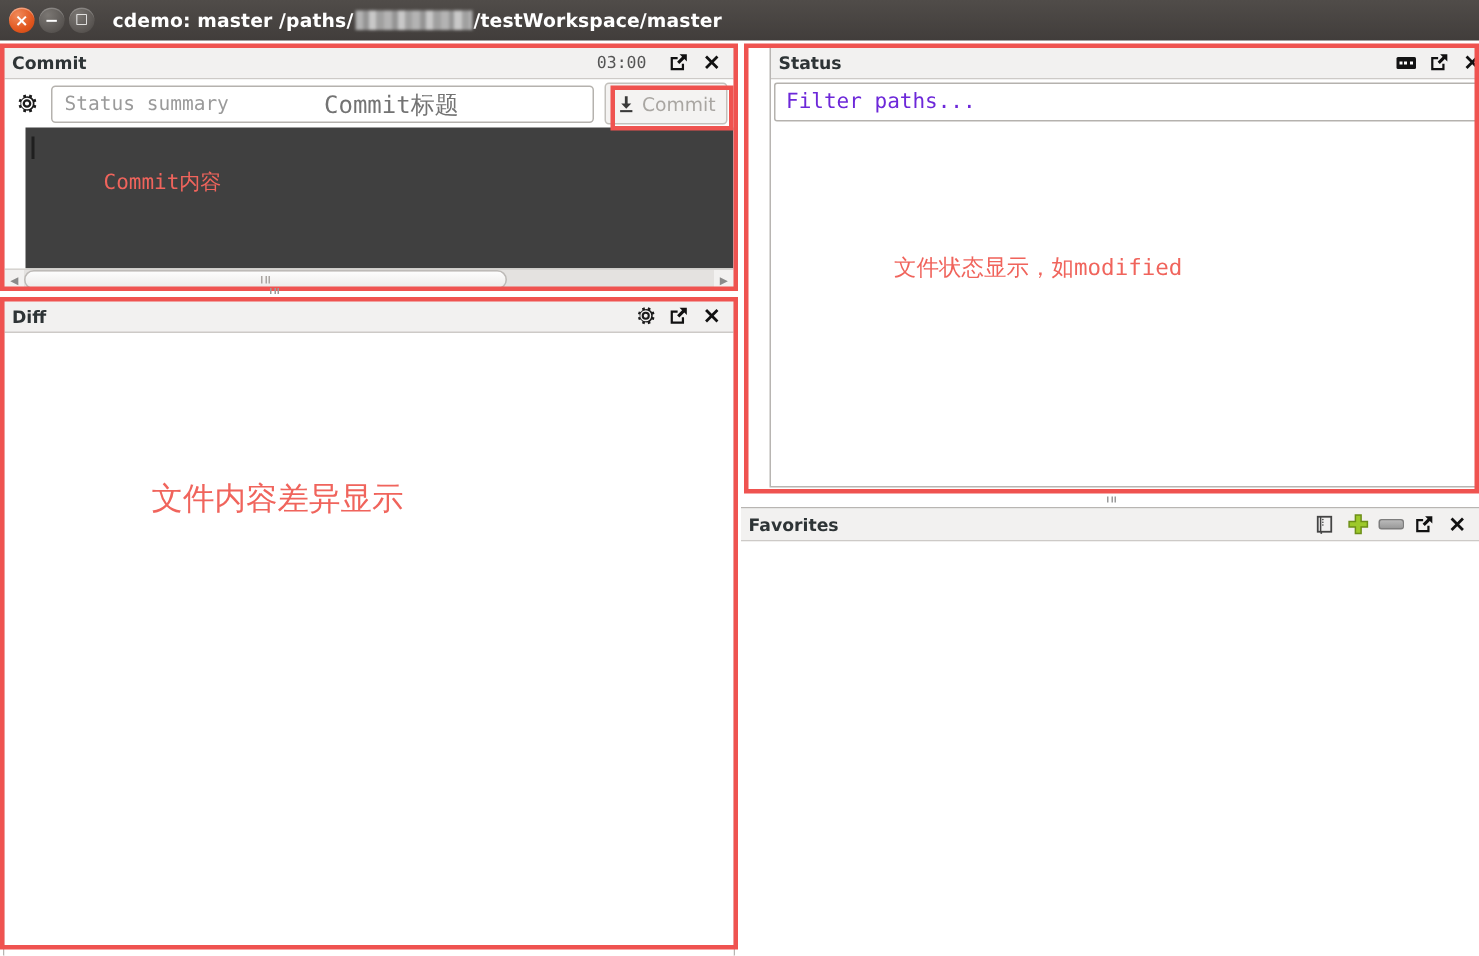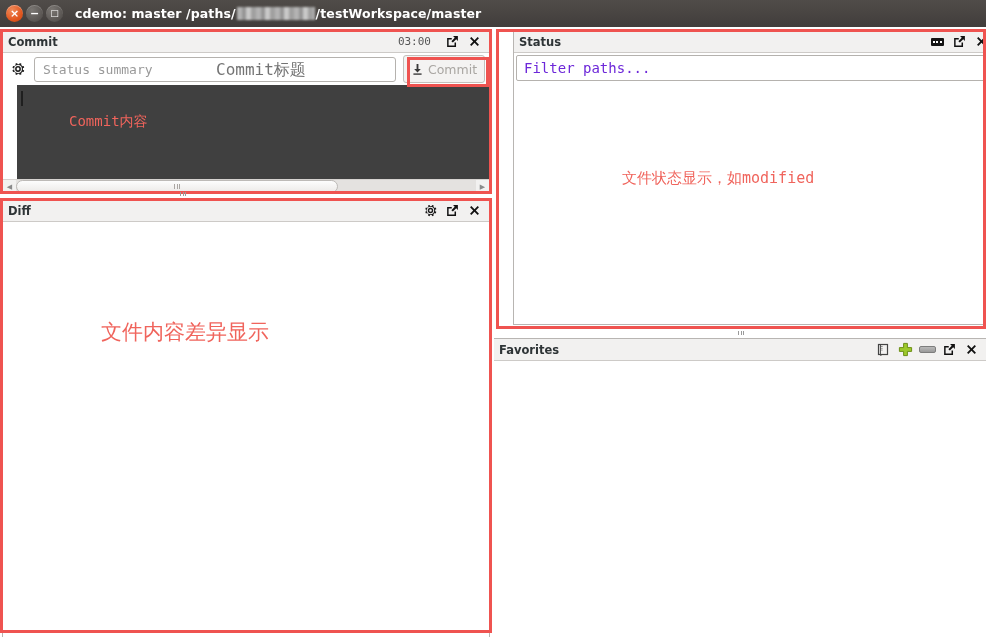--- a/index.html
+++ b/index.html
@@ -290,21 +290,21 @@
         </svg>
       </span>
       <span class="hicon">
         <svg width="13" height="13" viewBox="0 0 14 14">
           <path d="M2.2 3.6L3.6 2.2 7 5.6l3.4-3.4 1.4 1.4L8.4 7l3.4 3.4-1.4 1.4L7 8.4l-3.4 3.4-1.4-1.4L5.6 7z" fill="#111"></path>
         </svg>
       </span>
     </div>
     <div class="pbody">
       <div class="filter-input">Filter paths...</div>
-      <div class="ann-block" style="left:108px; top:116px; font-size:15px;">文件状态显示，如modified</div>
+      <div class="ann-block" style="left:82px; top:116px; font-size:15px;">文件状态显示，如modified</div>
     </div>
   </div>
 
   <div class="panel" style="left:494px; top:338px; width:492px; height:299px; border-left:none; border-right:none; border-bottom:none;">
     <div class="phead">
       <span class="ptitle">Favorites</span>
       <span class="pspacer"></span>
       <span class="hicon">
         <svg width="14" height="14" viewBox="0 0 14 14">
           <rect x="2.5" y="1.5" width="9" height="10" fill="none" stroke="#444" stroke-width="1.2"></rect>

